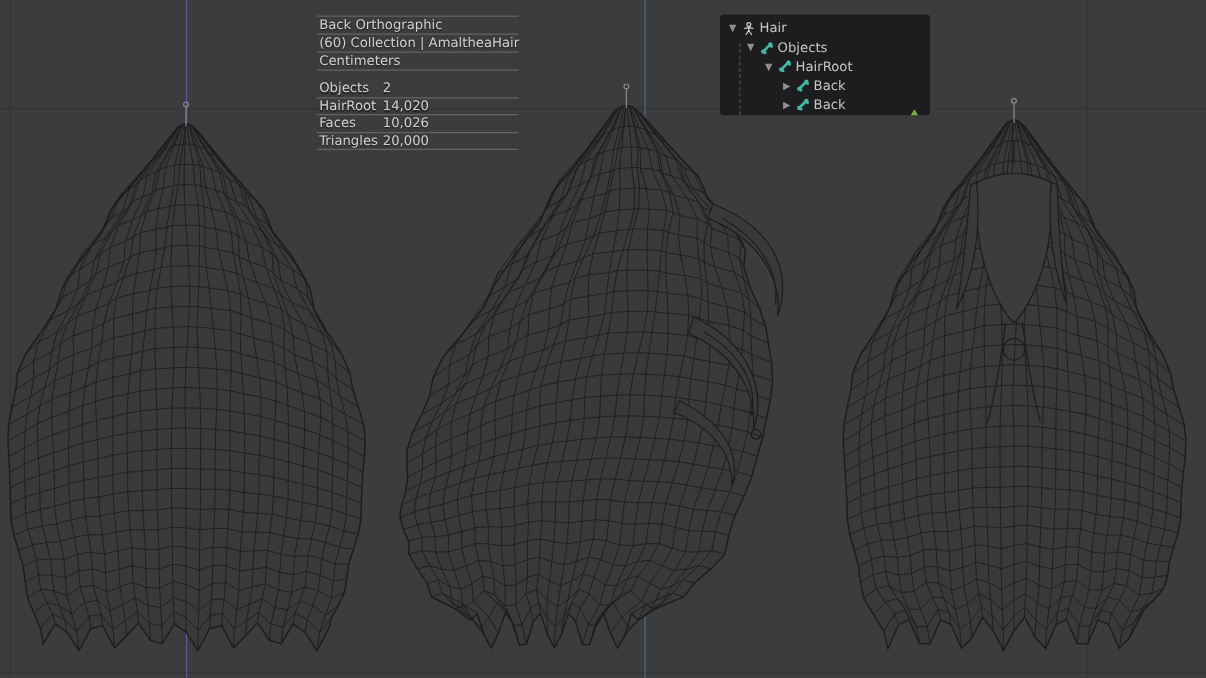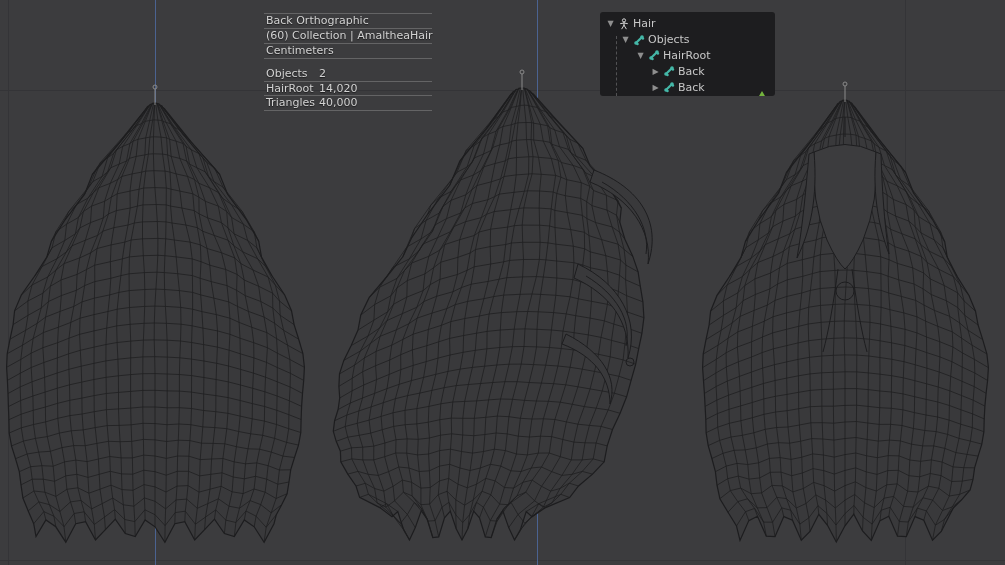--- a/index.html
+++ b/index.html
@@ -95,22 +95,26 @@
     <div id="stats">
         <div class="st-row">
           <span class="st-label">Objects</span>
           <span class="st-value">2</span>
         </div>
         <div class="st-row">
           <span class="st-label">HairRoot</span>
           <span class="st-value">14,020</span>
         </div>
         <div class="st-row">
+          <span class="st-label">Faces</span>
+          <span class="st-value">10,026</span>
+        </div>
+        <div class="st-row">
           <span class="st-label">Triangles</span>
-          <span class="st-value">40,000</span>
+          <span class="st-value">20,000</span>
         </div>
       </div>
   </div>
 
   <div class="outliner">
     <div class="ol-guide"></div>
     <div id="outliner-rows">
         <div class="ol-row" style="padding-left: 6px;">
           <span class="chev">▼</span>
           <svg class="ic" width="12" height="12" viewBox="0 0 12 12">

